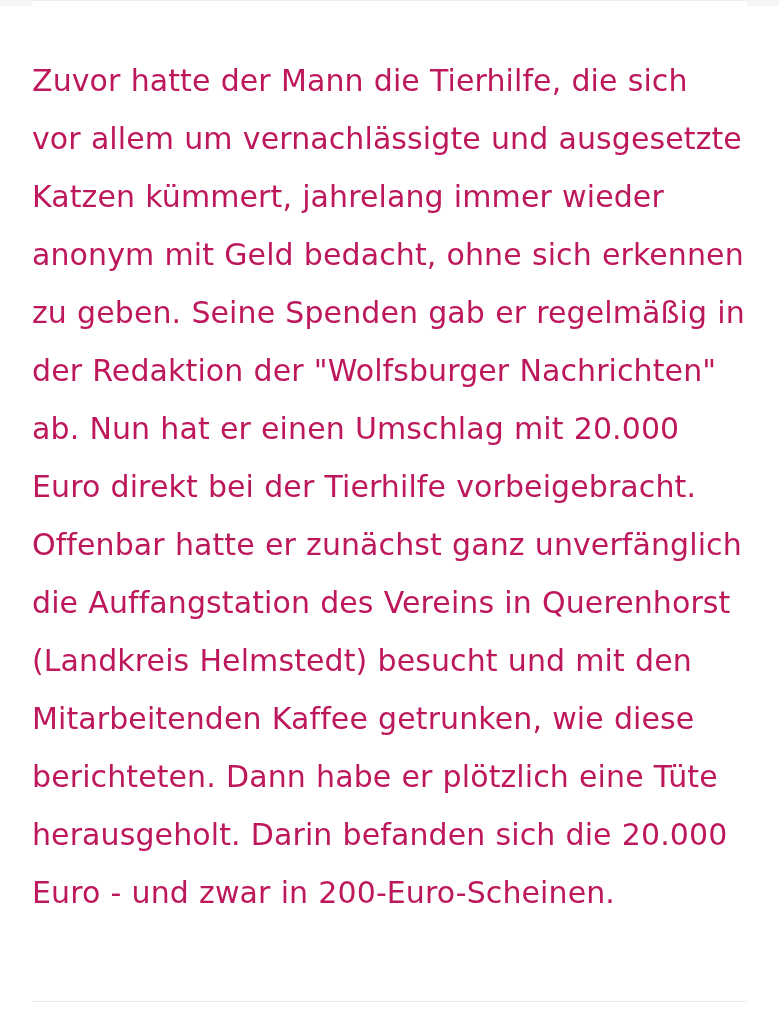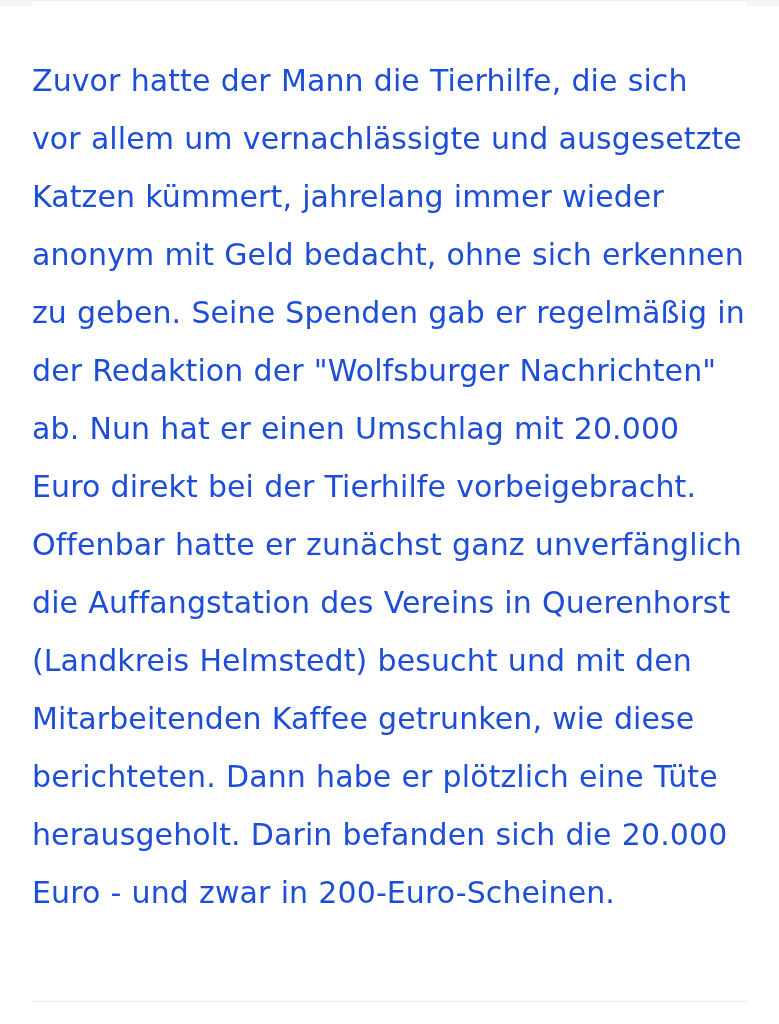--- a/index.html
+++ b/index.html
@@ -54,21 +54,21 @@
     background: #e9ebed;
   }
   .article-body {
     position: absolute;
     top: 52px;
     left: 32px;
     width: 714px;
   }
   .article-body p {
     margin: 0;
-    color: #1d4ed8;
+    color: #be185d;
     font-size: 30px;
     line-height: 58px;
     font-weight: 400;
     letter-spacing: 0.1px;
     word-spacing: 0.5px;
   }
 </style>
 </head>
 <body>
 

